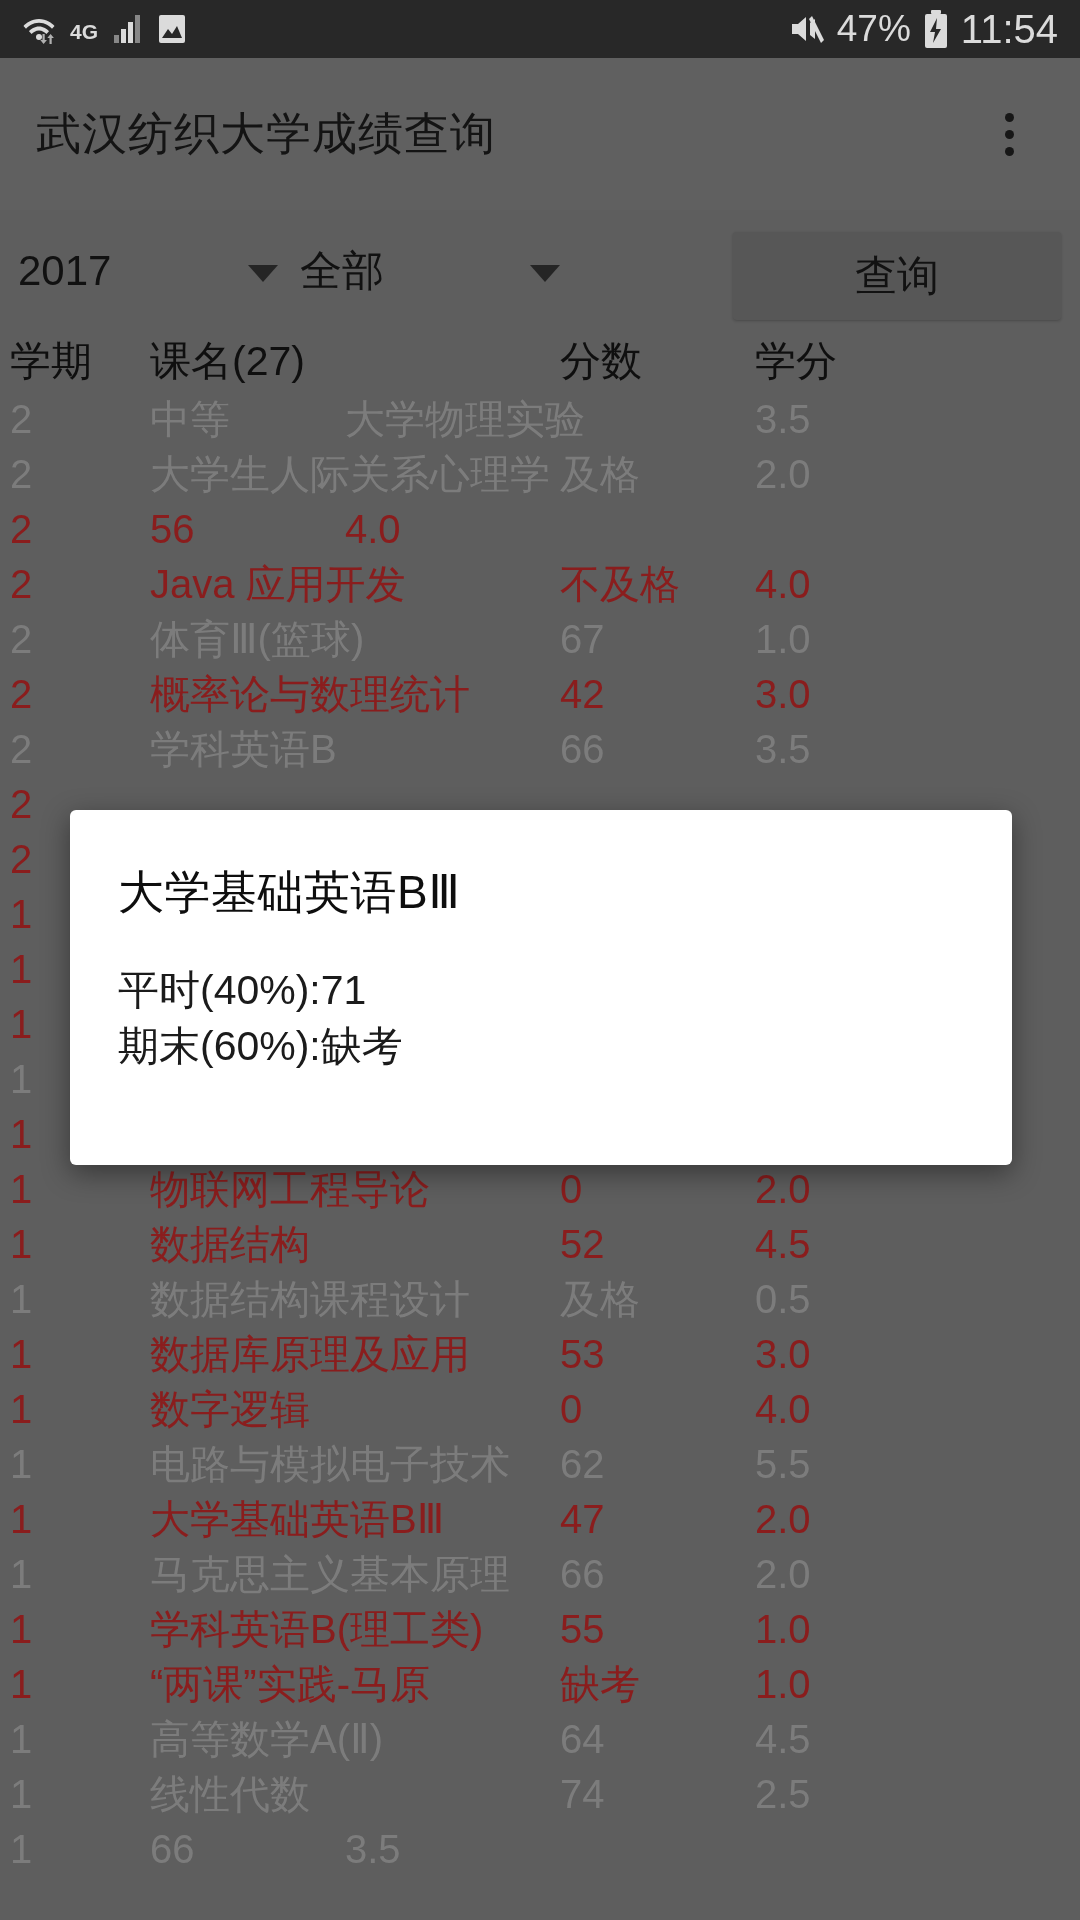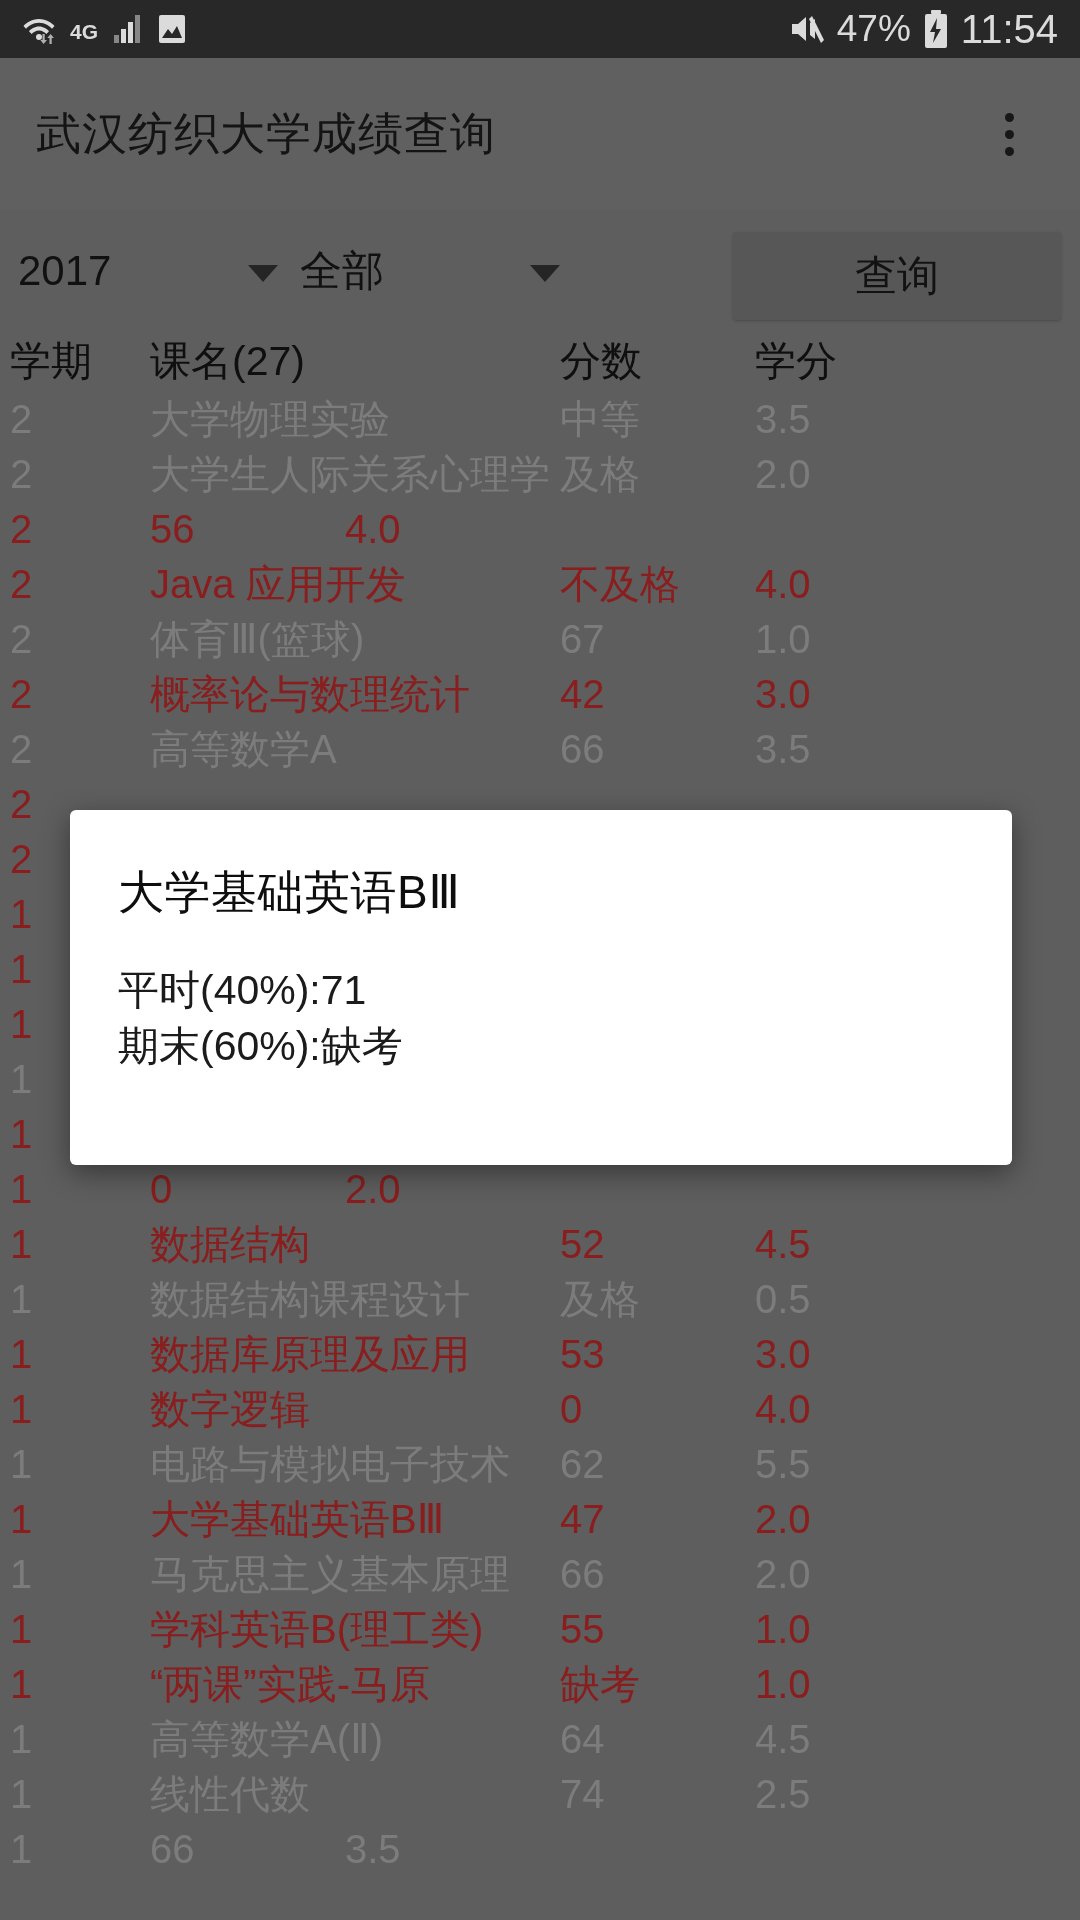--- a/index.html
+++ b/index.html
@@ -251,22 +251,22 @@
   <div id="table">
     <div class="row header">
       <div class="cell c-term">学期</div>
       <div class="cell c-name">课名(27)</div>
       <div class="cell c-score">分数</div>
       <div class="cell c-credit">学分</div>
     </div>
     <div id="rows-container">
         <div class="row data">
           <div class="cell c-term">2</div>
+          <div class="cell c-score">中等</div>
           <div class="cell c-name">大学物理实验</div>
-          <div class="cell c-score">中等</div>
           <div class="cell c-credit">3.5</div>
         </div>
         <div class="row data">
           <div class="cell c-term">2</div>
           <div class="cell c-name">大学生人际关系心理学</div>
           <div class="cell c-score">及格</div>
           <div class="cell c-credit">2.0</div>
         </div>
         <div class="row data fail">
           <div class="cell c-term">2</div>
@@ -286,21 +286,21 @@
           <div class="cell c-credit">1.0</div>
         </div>
         <div class="row data fail">
           <div class="cell c-term">2</div>
           <div class="cell c-name">概率论与数理统计</div>
           <div class="cell c-score">42</div>
           <div class="cell c-credit">3.0</div>
         </div>
         <div class="row data">
           <div class="cell c-term">2</div>
-          <div class="cell c-name">高等数学A</div>
+          <div class="cell c-name">学科英语B</div>
           <div class="cell c-score">66</div>
           <div class="cell c-credit">3.5</div>
         </div>
         <div class="row data fail">
           <div class="cell c-term">2</div>
           <div class="cell c-name"></div>
           <div class="cell c-score"></div>
           <div class="cell c-credit"></div>
         </div>
         <div class="row data fail">
@@ -334,20 +334,21 @@
           <div class="cell c-credit"></div>
         </div>
         <div class="row data fail">
           <div class="cell c-term">1</div>
           <div class="cell c-name">数字逻辑课程设计</div>
           <div class="cell c-score">0</div>
           <div class="cell c-credit">0.5</div>
         </div>
         <div class="row data fail">
           <div class="cell c-term">1</div>
+          <div class="cell c-name">物联网工程导论</div>
           <div class="cell c-score">0</div>
           <div class="cell c-credit">2.0</div>
         </div>
         <div class="row data fail">
           <div class="cell c-term">1</div>
           <div class="cell c-name">数据结构</div>
           <div class="cell c-score">52</div>
           <div class="cell c-credit">4.5</div>
         </div>
         <div class="row data">

